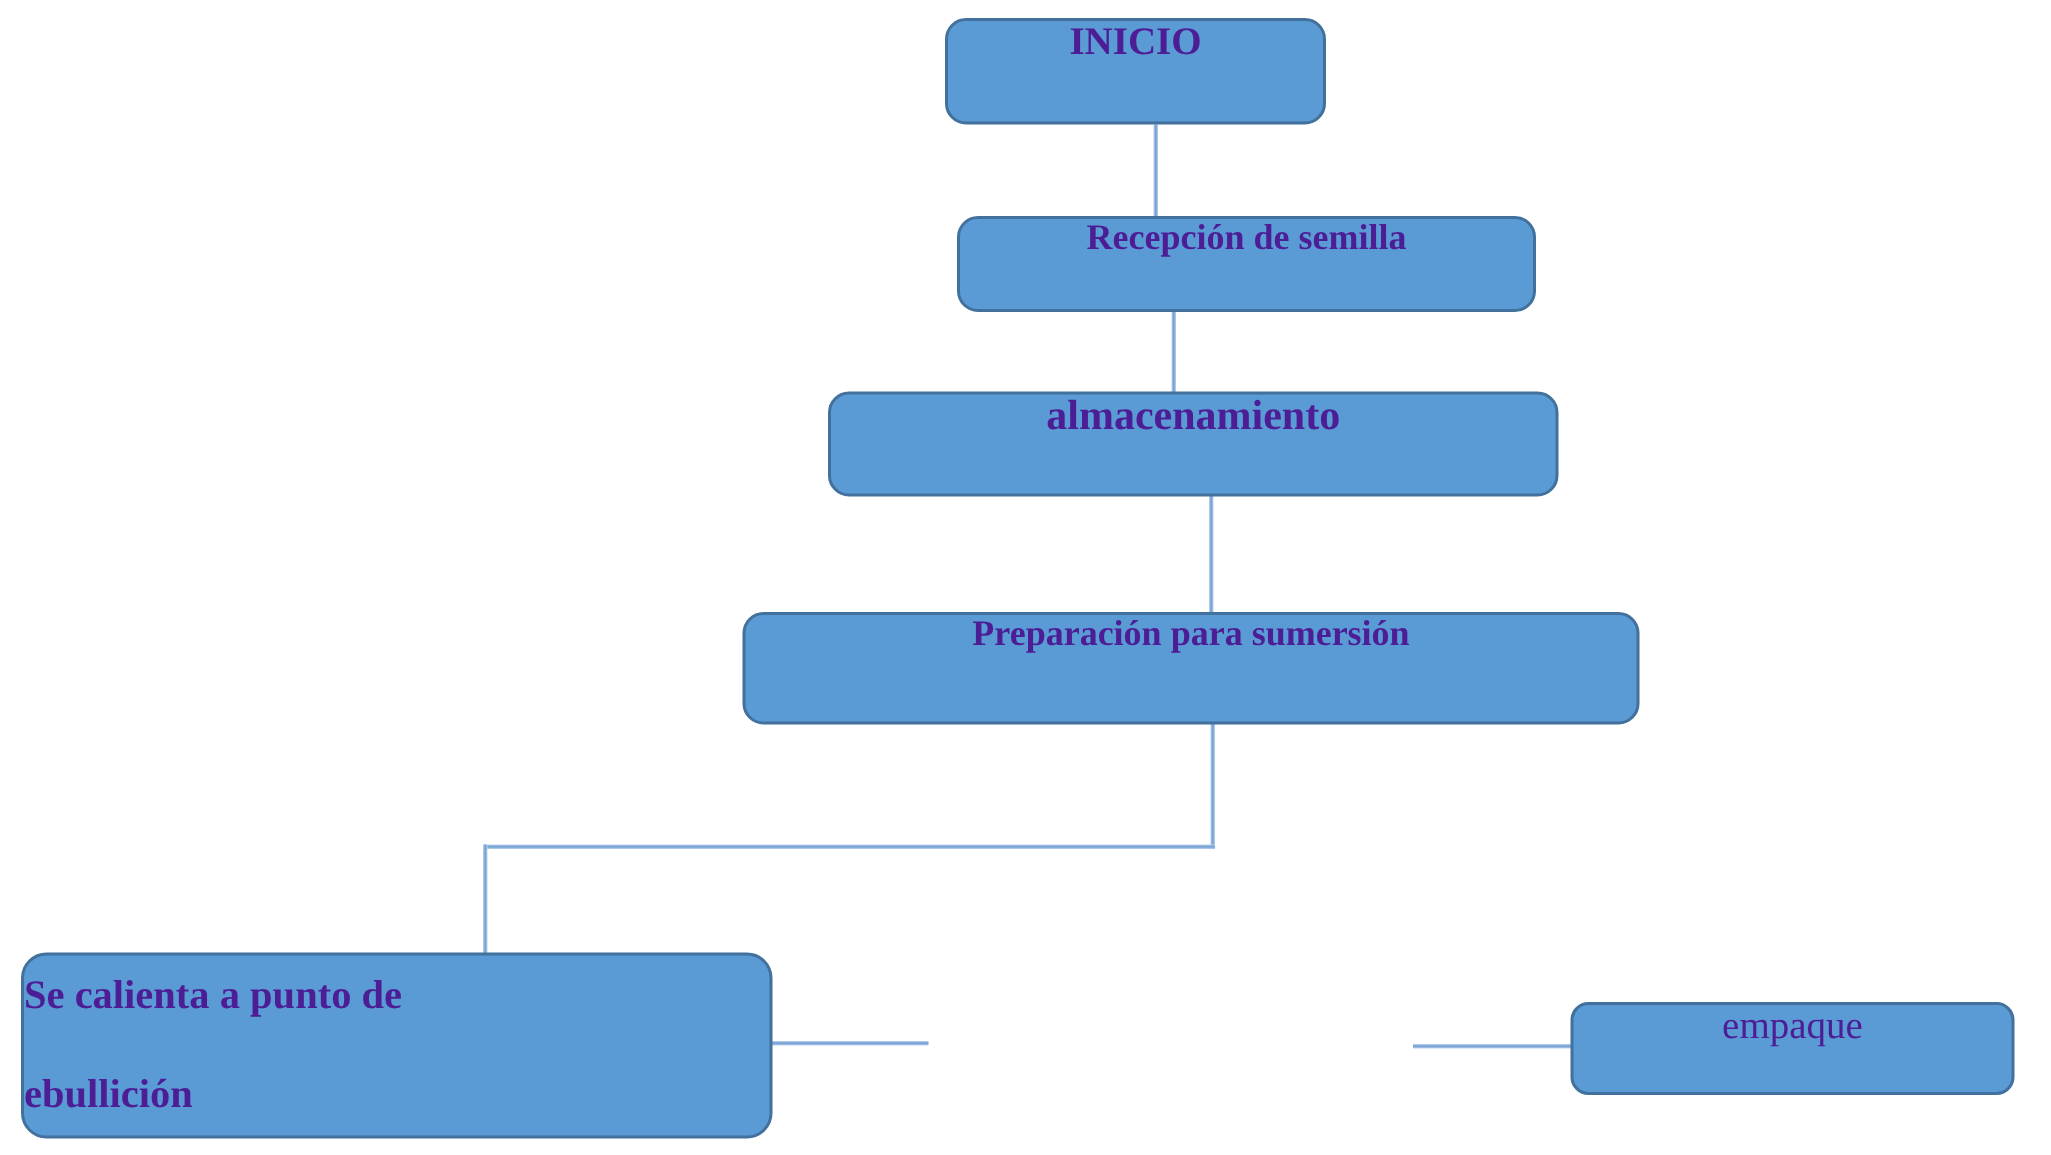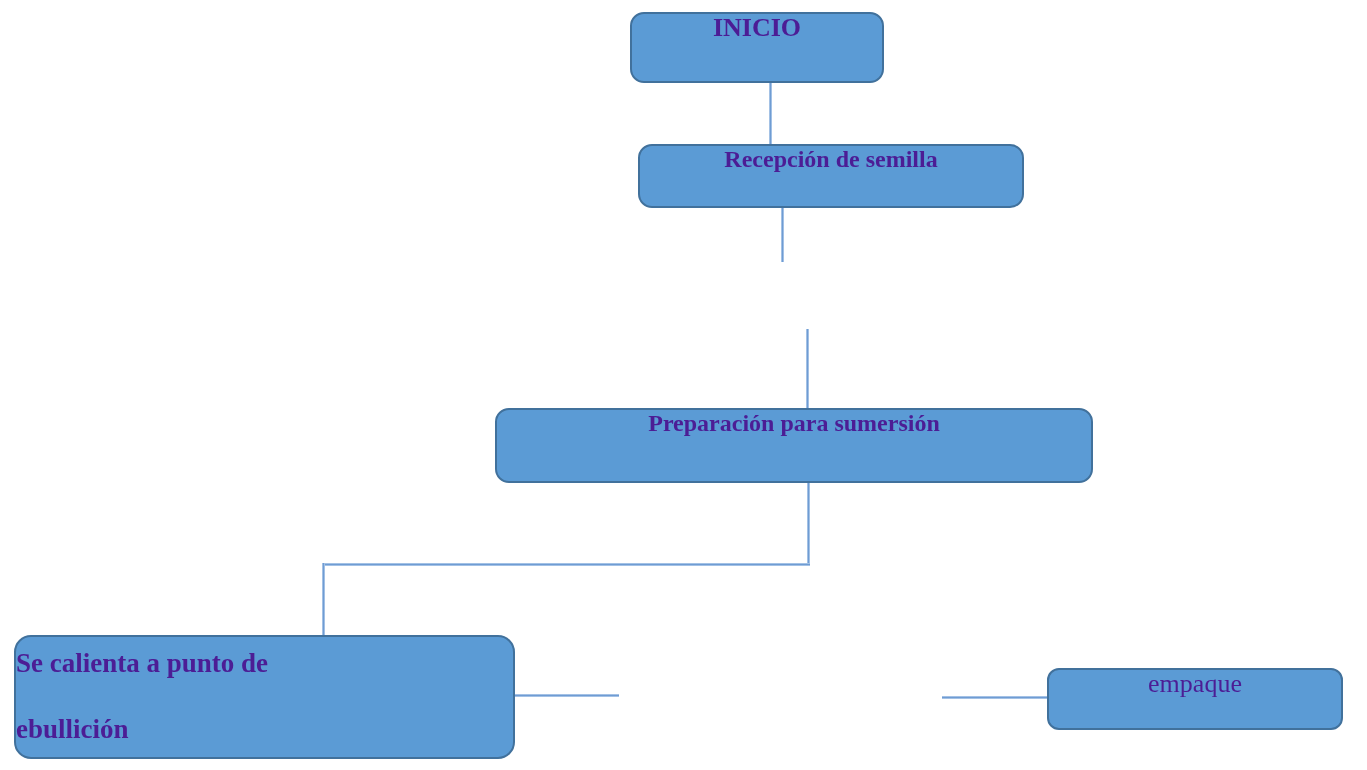--- a/index.html
+++ b/index.html
@@ -71,20 +71,23 @@
   <div class="conn h c6"></div>
 
   <div class="node n1">
     <span>INICIO</span>
   </div>
 
   <div class="node n2">
     <span>Recepción de semilla</span>
   </div>
 
+  <div class="node n3">
+    <span>almacenamiento</span>
+  </div>
 
   <div class="node n4">
     <span>Preparación para sumersión</span>
   </div>
 
   <div class="node n5">
     <span class="line1">Se calienta a punto de</span>
     <span class="line2">ebullición</span>
   </div>
 

